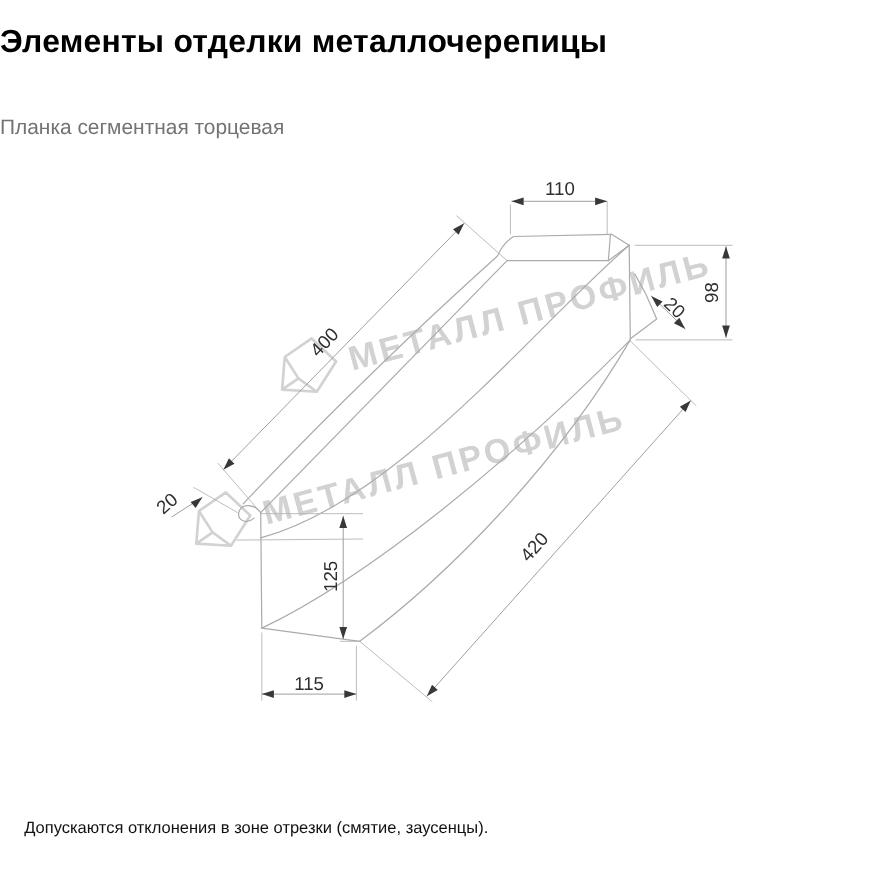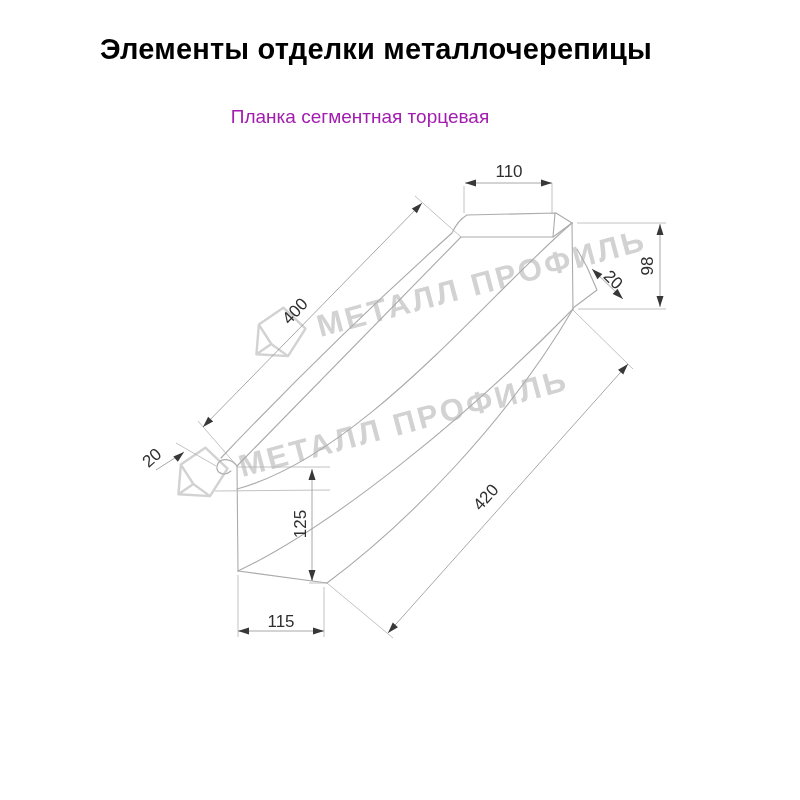--- a/index.html
+++ b/index.html
@@ -1,21 +1,21 @@
 <!DOCTYPE html>
 <html><head>
 <meta charset="utf-8">
 <style>
   html,body{margin:0;padding:0;background:#ffffff;}
   body{width:800px;height:800px;position:relative;overflow:hidden;
        font-family:"Liberation Sans",sans-serif;color:#000;}
-  .title{position:absolute;top:33px;left:0;width:752px;text-align:center;
+  .title{position:absolute;top:22px;left:0;width:752px;
          font-size:29px;font-weight:bold;color:#000;letter-spacing:0.2px;}
-  .subtitle{position:absolute;top:104px;left:0;width:720px;text-align:center;
-            font-size:19px;line-height:25px;color:#a21caf;}
+  .subtitle{position:absolute;top:104px;left:0;width:720px;
+            font-size:19px;line-height:25px;color:#737373;}
   .footer{position:absolute;top:742px;left:22px;font-size:15px;line-height:22px;color:#111;}
   svg{position:absolute;top:0;left:0;}
   .partline{stroke:#ababab;stroke-width:1.1;fill:none;stroke-linejoin:round;stroke-linecap:round;}
   .extline{stroke:#b3b3b3;stroke-width:0.8;fill:none;}
   .dimline{stroke:#9e9e9e;stroke-width:0.9;fill:none;}
   .arrow{fill:#383838;stroke:none;}
   .dimtext{fill:#2f2f2f;font-size:17px;font-family:"Liberation Sans",sans-serif;}
   .wm{fill:#d2d2d2;font-size:31px;font-weight:bold;letter-spacing:3px;
       font-family:"Liberation Sans",sans-serif;}
   .wmlogo{stroke:#d2d2d2;stroke-width:2.4;fill:none;stroke-linejoin:round;}
@@ -107,13 +107,14 @@
     <text class="dimtext" x="299" y="315" text-anchor="middle" transform="rotate(-46 299 315)">400</text>
     <text class="dimtext" x="490" y="501" text-anchor="middle" transform="rotate(-48 490 501)">420</text>
     <text class="dimtext" x="301" y="529" text-anchor="middle" transform="rotate(-90 301 524)">125</text>
     <text class="dimtext" x="281" y="627" text-anchor="middle">115</text>
     <text class="dimtext" x="153" y="463" text-anchor="middle" transform="rotate(-41 153 459)">20</text>
     <text class="dimtext" x="612" y="285" text-anchor="middle" transform="rotate(44 612 281)">20</text>
   </g>
 </svg>
 
 <div class="footer">
+  <div>Допускаются отклонения в зоне отрезки (смятие, заусенцы).</div>
 </div>
 
 </body></html>

